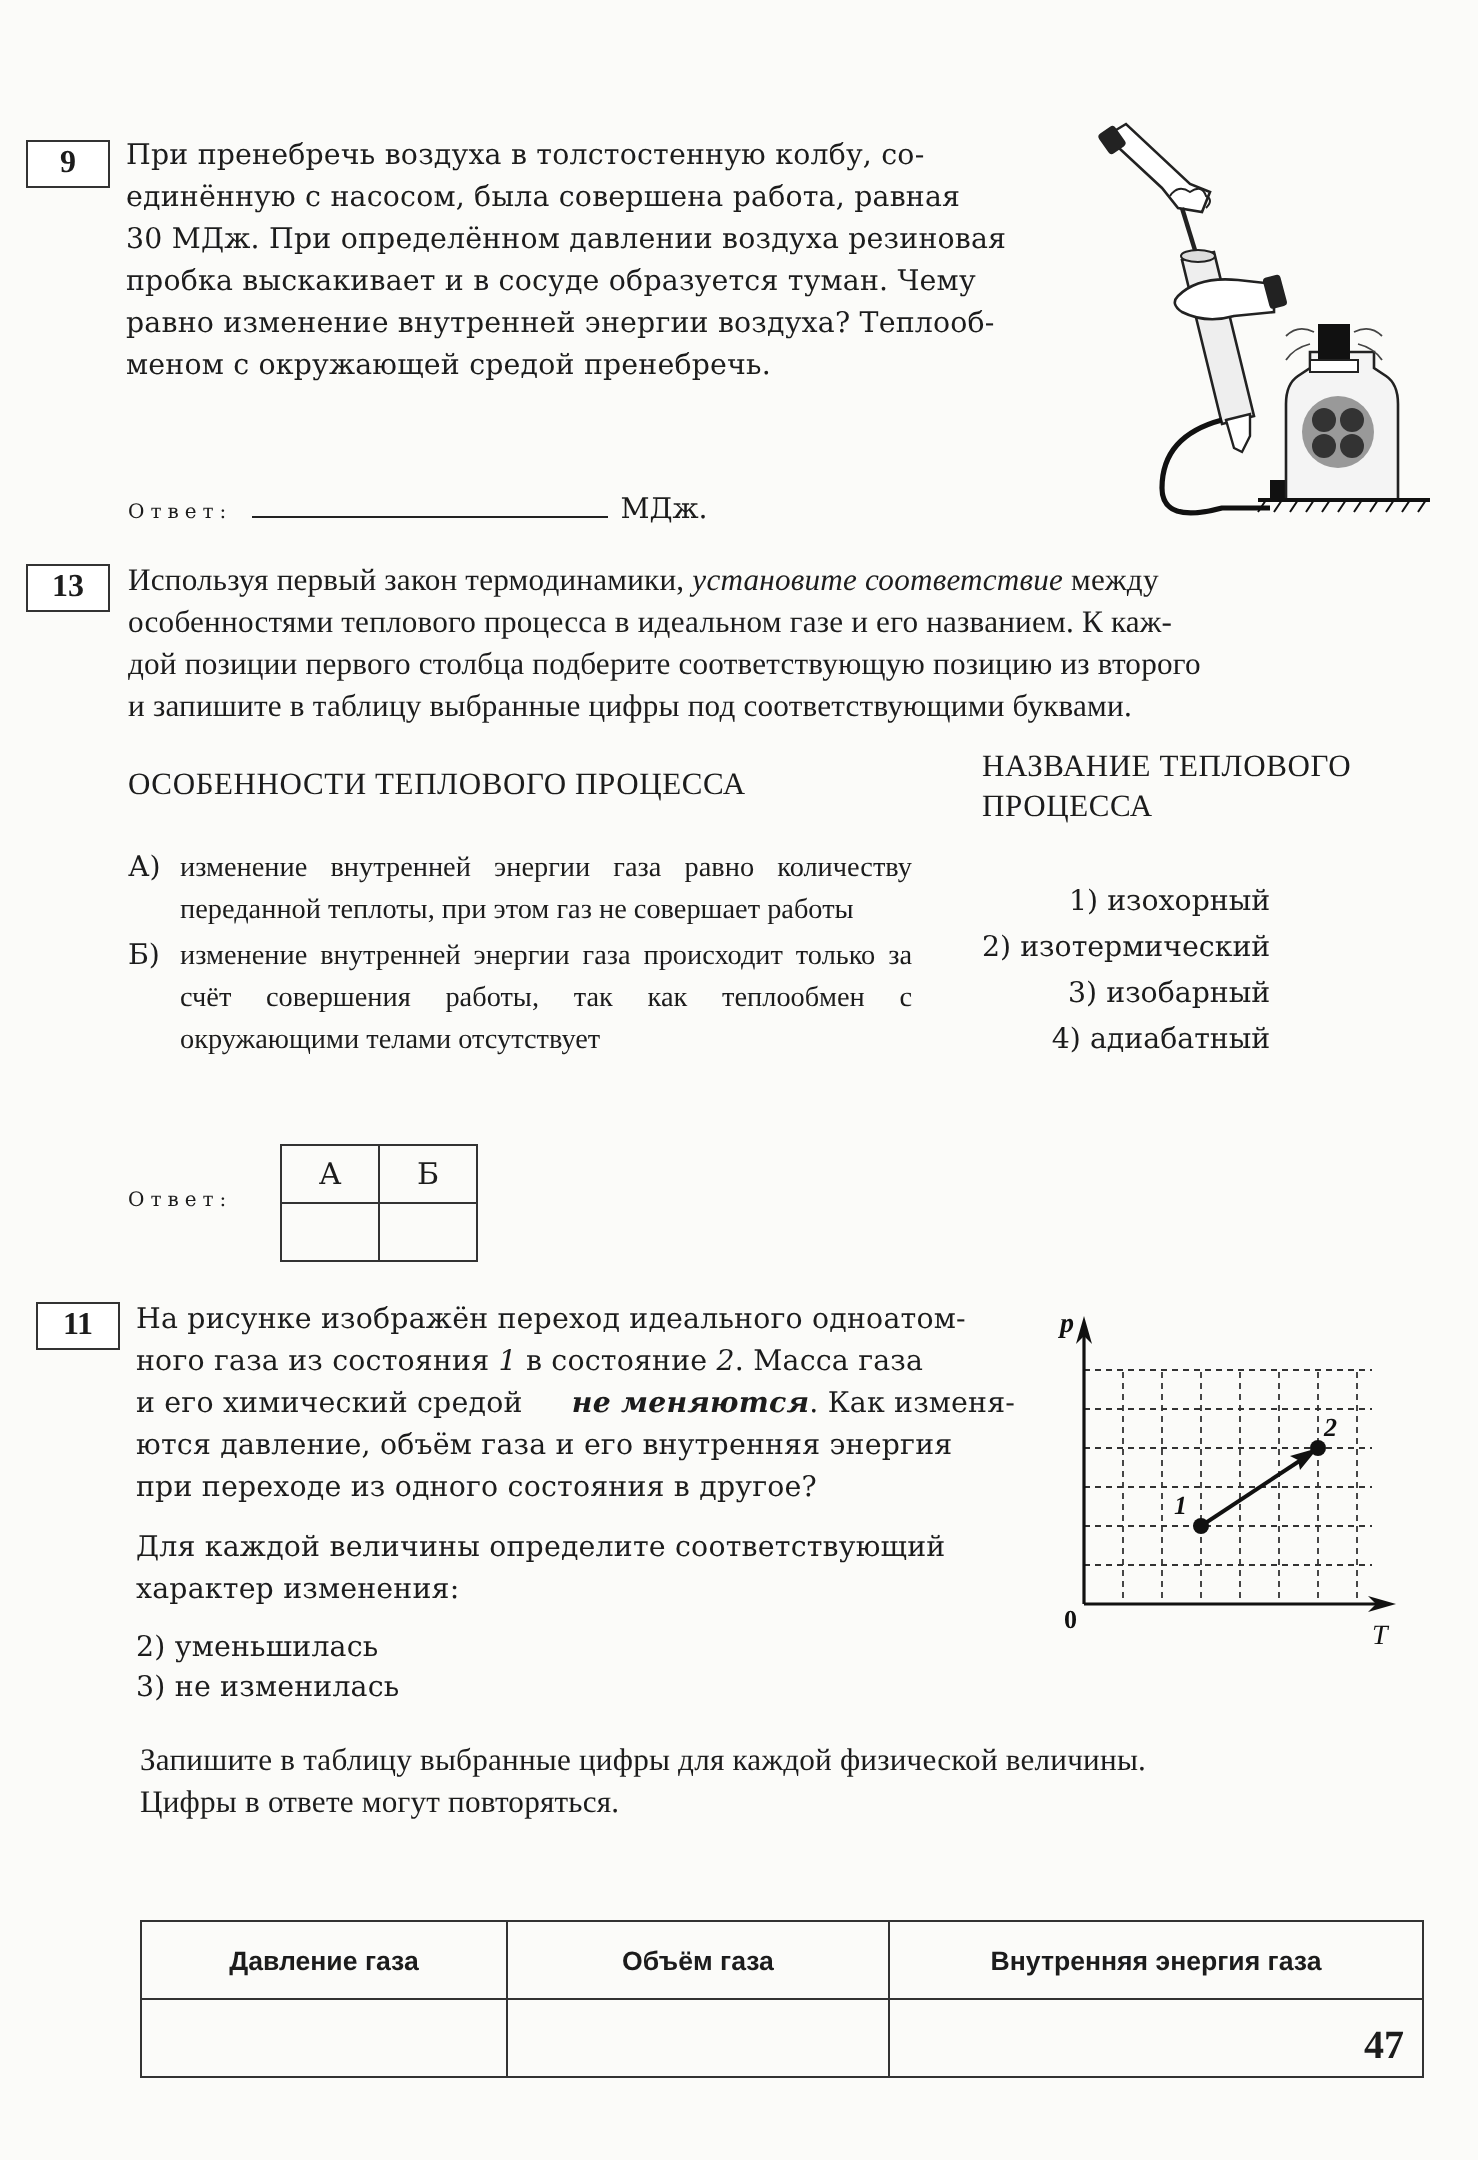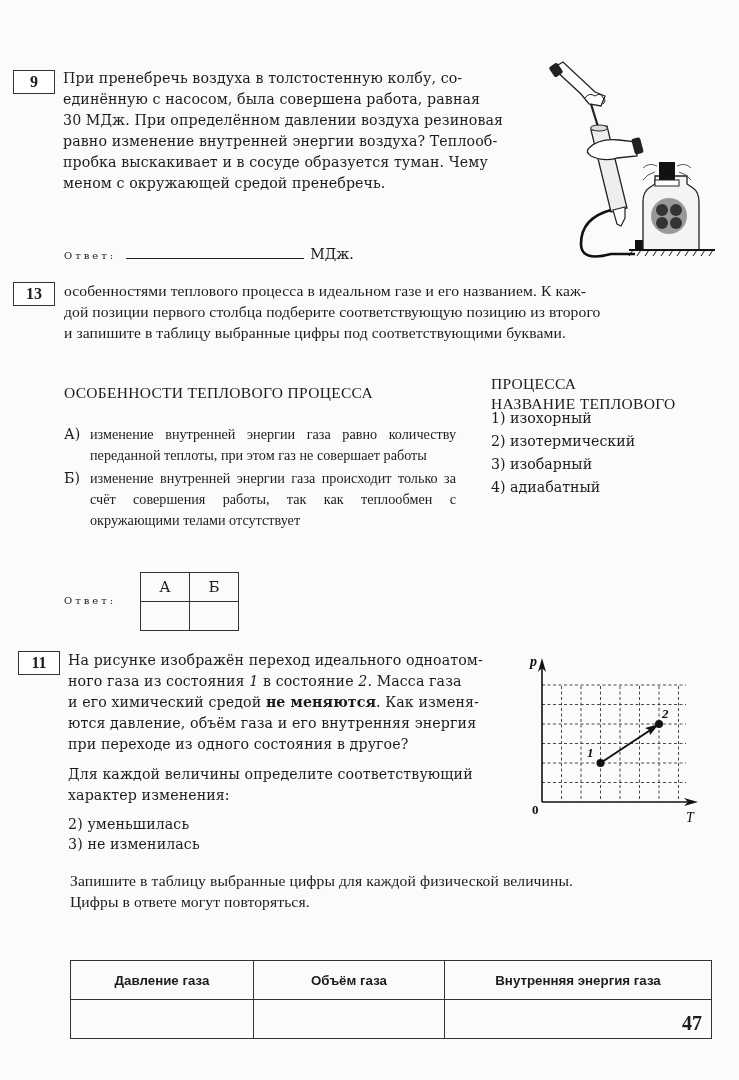--- a/index.html
+++ b/index.html
@@ -25,37 +25,37 @@
   .spaced { letter-spacing: 3px; font-size: 10px; }
   .answer-line { display:inline-block; width: 178px; border-bottom: 1px solid #222; height: 14px; vertical-align: baseline; margin: 0 6px 0 10px; }
   .heading-caps { font-family: "Liberation Serif", serif; font-size: 15.5px; letter-spacing: 0.3px; }
   .list-item { font-size: 14.2px; line-height: 23px; }
   .opt-row { display: flex; font-size: 14.2px; line-height: 21px; }
   .opt-row .lbl { width: 26px; flex: none; }
   .opt-row .txt { text-align: justify; text-align-last: left; flex: 1; font-family: Liberation Serif, serif; }
   table.ans { border-collapse: collapse; }
   table.ans td { border: 1.2px solid #333; text-align: center; }
   .it { font-style: italic; }
-  .bi { font-weight: bold; }
+  .bi { font-style: italic; font-weight: bold; margin-left: 20px; }
   .fig svg { display: block; }
   .page-num { font-family: "Liberation Serif", serif; font-weight: bold; font-size: 20px; }
   table.tbl11 { border-collapse: collapse; font-family: "Liberation Sans", sans-serif; margin-top: 38px; }
   table.tbl11 td { border: 1.2px solid #333; text-align: center; font-size: 13.3px; font-weight: bold; }
 </style>
 </head>
 <body>
 
 <div class="qnum" style="left:13px; top:70px;">9</div>
 
 <div class="abs ptext" style="left:63px; top:68px; width:462px;">
   <div>При пренебречь воздуха в толстостенную колбу, со-</div>
   <div>единённую с насосом, была совершена работа, равная</div>
   <div>30 МДж. При определённом давлении воздуха резиновая</div>
+  <div>пробка выскакивает и в сосуде образуется туман. Чему</div>
   <div>равно изменение внутренней энергии воздуха? Теплооб-</div>
-  <div>пробка выскакивает и в сосуде образуется туман. Чему</div>
   <div>меном с окружающей средой пренебречь.</div>
 </div>
 
 <div class="abs" style="left:64px; top:244px; font-size:14.2px;">
   <span class="spaced">Ответ:</span><span class="answer-line"></span><span>МДж.</span>
 </div>
 
 <div class="abs fig" style="left:545px; top:58px;">
   <svg width="190" height="210" viewBox="0 0 190 210">
 
@@ -90,44 +90,45 @@
     <path d="M112 108 q-8 -4 -14 2 M132 108 q8 -4 14 2 M110 114 q-8 2 -12 8 M134 114 q8 2 12 8" fill="none" stroke="#444" stroke-width="0.9"></path>
 
     <line x1="84" y1="192" x2="170" y2="192" stroke="#111" stroke-width="2"></line>
     <path d="M88 192 l-4 6 M96 192 l-4 6 M104 192 l-4 6 M112 192 l-4 6 M120 192 l-4 6 M128 192 l-4 6 M136 192 l-4 6 M144 192 l-4 6 M152 192 l-4 6 M160 192 l-4 6 M168 192 l-4 6" stroke="#111" stroke-width="1"></path>
   </svg>
 </div>
 
 <div class="qnum" style="left:13px; top:282px;">13</div>
 
 <div class="abs ptext narrow" style="left:64px; top:280px; width:634px;">
+  <div><span>Используя первый закон термодинамики, </span><span class="it">установите соответствие</span><span> между</span></div>
   <div>особенностями теплового процесса в идеальном газе и его названием. К каж-</div>
   <div>дой позиции первого столбца подберите соответствующую позицию из второго</div>
   <div>и запишите в таблицу выбранные цифры под соответствующими буквами.</div>
 </div>
 
 <div class="abs heading-caps" style="left:64px; top:384px;">ОСОБЕННОСТИ ТЕПЛОВОГО ПРОЦЕССА</div>
 
 <div class="abs heading-caps" style="left:491px; top:374px; line-height:20px;">
+  <div>НАЗВАНИЕ ТЕПЛОВОГО</div>
   <div>ПРОЦЕССА</div>
-  <div>НАЗВАНИЕ ТЕПЛОВОГО</div>
 </div>
 
 <div class="abs" style="left:64px; top:424px; width:392px;">
   <div class="opt-row">
     <span class="lbl">А)</span>
     <span class="txt">изменение внутренней энергии газа равно ко­личеству переданной теплоты, при этом газ не совершает работы</span>
   </div>
   <div class="opt-row" style="margin-top:2px;">
     <span class="lbl">Б)</span>
     <span class="txt">изменение внутренней энергии газа происхо­дит только за счёт совершения работы, так как теплообмен с окружающими телами от­сутствует</span>
   </div>
 </div>
 
-<div class="abs" style="left:491px; top:407px;">
+<div class="abs" style="left:491px; top:440px;text-align:right;">
   <div class="list-item"><span>1)</span> <span>изохорный</span></div>
   <div class="list-item"><span>2)</span> <span>изотермический</span></div>
   <div class="list-item"><span>3)</span> <span>изобарный</span></div>
   <div class="list-item"><span>4)</span> <span>адиабатный</span></div>
 </div>
 
 <div class="abs spaced" style="left:64px; top:595px;">Ответ:</div>
 <table class="ans abs" style="left:140px; top:572px;">
   <tbody>
       <tr>

